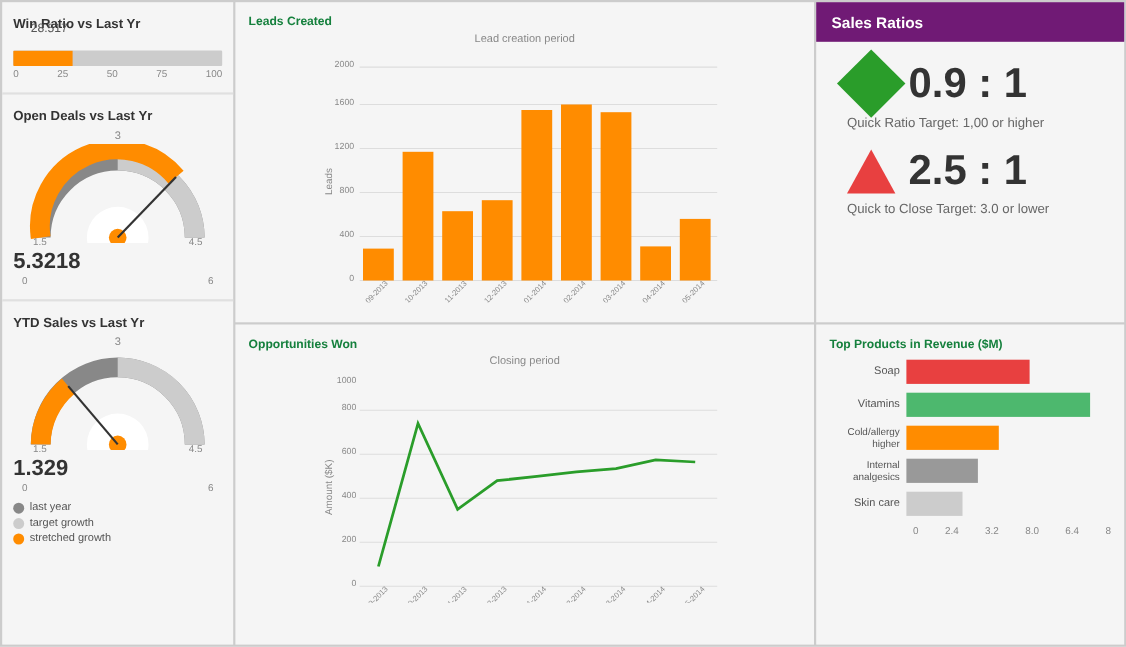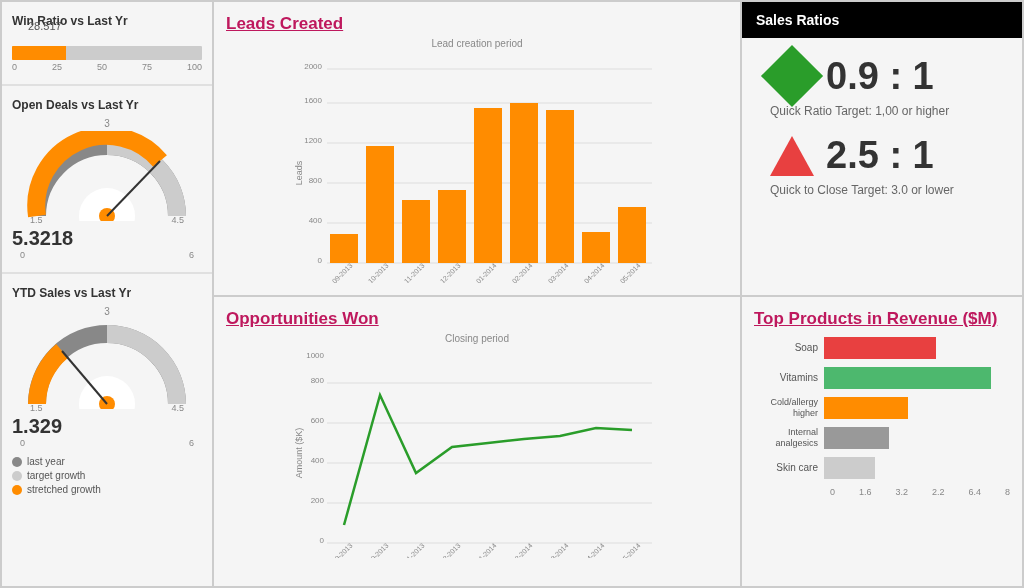--- a/index.html
+++ b/index.html
@@ -15,28 +15,28 @@
     .bar-labels { display: flex; justify-content: space-between; font-size: 9px; color: #888; margin-top: 2px; }
     .gauge-value { font-size: 20px; font-weight: bold; color: #333; text-align: left; margin-top: 2px; }
     
     
     .legend { margin-top: 8px; }
     .legend-item { display: flex; align-items: center; gap: 5px; font-size: 10px; color: #555; margin-bottom: 3px; }
     .legend-dot { width: 10px; height: 10px; border-radius: 50%; flex-shrink: 0; }
     
     
     .panel-sales { background: #f5f5f5; padding: 0; }
-    .sales-header { background: #000000; color: white; font-size: 14px; font-weight: bold; padding: 10px 14px; }
+    .sales-header { background: #701a75; color: white; font-size: 14px; font-weight: bold; padding: 10px 14px; }
     .sales-body { padding: 16px 28px; }
     .ratio-row { display: flex; align-items: center; gap: 12px; margin-bottom: 6px; }
     .ratio-value { font-size: 36px; font-weight: bold; color: #333; }
     .ratio-sub { font-size: 12px; color: #666; margin-bottom: 16px; }
     
     
-    .chart-title { font-size: 17px; font-weight: bold; color: #be185d; margin-bottom: 4px; text-decoration: underline; }
+    .chart-title { font-size: 11px; font-weight: bold; color: #15803d; margin-bottom: 4px; }
     .chart-subtitle { font-size: 10px; color: #888; text-align: center; margin-bottom: 4px; }
     
     
     svg { display: block; }
     
     
     .product-bar-wrap { margin-top: 8px; }
     .product-row { display: flex; align-items: center; margin-bottom: 8px; }
     .product-label { font-size: 10px; color: #555; width: 70px; text-align: right; padding-right: 6px; flex-shrink: 0; line-height: 1.2; }
     .product-bar-bg { flex: 1; height: 22px; background: transparent; position: relative; }
@@ -275,22 +275,22 @@
 
       <div class="product-row">
         <div class="product-label">Skin care</div>
         <div class="product-bar-bg">
           <div class="product-bar-fill" style="width:27.5%; background:#cccccc;"></div>
         </div>
       </div>
 
       <div class="x-axis-labels">
         <span>0</span>
-        <span>1.6</span>
+        <span>2.4</span>
         <span>3.2</span>
-        <span>2.2</span>
+        <span>8.0</span>
         <span>6.4</span>
         <span>8</span>
       </div>
     </div>
   </div>
 
 </div>
 
 </body></html>

